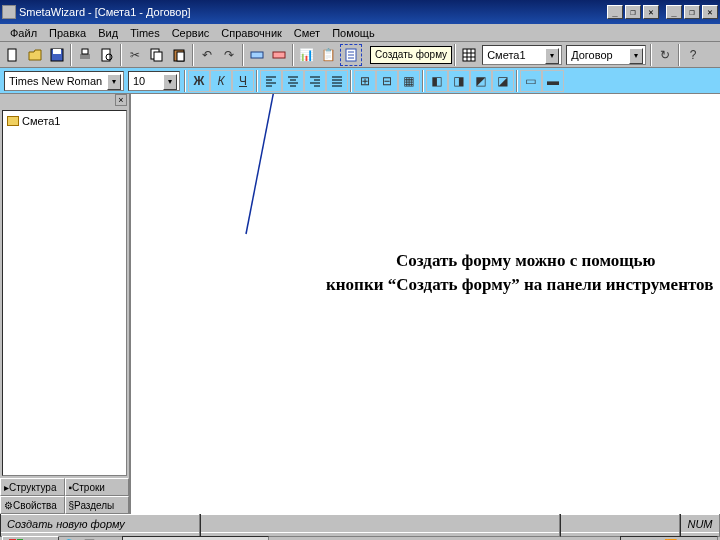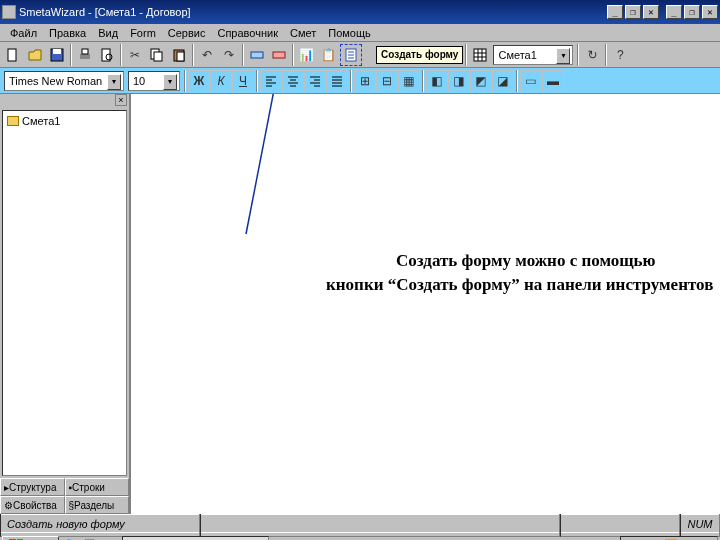--- a/index.html
+++ b/index.html
@@ -56,21 +56,21 @@
     <div>_</div>
     <div>❐</div>
     <div>✕</div>
   </div>
 </div>
 
 <div class="menubar">
   <span>Файл</span>
   <span>Правка</span>
   <span>Вид</span>
-  <span>Form</span>
+  <span>Times</span>
   <span>Сервис</span>
   <span>Справочник</span>
   <span>Смет</span>
   <span>Помощь</span>
 </div>
 
 <div class="toolbar">
   <div class="tbtn">
       <svg class="tbic" viewBox="0 0 14 14">
         <rect x="2" y="1" width="8" height="12" fill="#fff" stroke="#000"></rect>
@@ -132,33 +132,36 @@
   <div class="tbtn">📊</div>
   <div class="tbtn">📋</div>
   <div class="tbtn hilite">
       <svg class="tbic" viewBox="0 0 14 14">
         <rect x="2" y="1" width="10" height="12" fill="#fff" stroke="#3050b0"></rect>
         <line x1="4" y1="4" x2="10" y2="4" stroke="#3050b0"></line>
         <line x1="4" y1="7" x2="10" y2="7" stroke="#3050b0"></line>
         <line x1="4" y1="10" x2="10" y2="10" stroke="#3050b0"></line>
       </svg>
     </div>
-  <div class="tooltip-box" style="position:relative;margin-left:14px;font-weight:bold;">Создать форму</div>
+  <div class="tooltip-box" style="position:relative;margin-left:8px;">Создать форму</div>
   <div class="tsep"></div>
   <div class="tbtn">
       <svg class="tbic" viewBox="0 0 14 14">
         <rect x="1" y="1" width="12" height="12" fill="#fff" stroke="#000"></rect>
         <line x1="1" y1="5" x2="13" y2="5" stroke="#000"></line>
         <line x1="1" y1="9" x2="13" y2="9" stroke="#000"></line>
         <line x1="5" y1="1" x2="5" y2="13" stroke="#000"></line>
         <line x1="9" y1="1" x2="9" y2="13" stroke="#000"></line>
       </svg>
     </div>
   <div class="combo" style="width:80px">
       <span>Смета1</span>
+    </div>
+  <div class="combo" style="width:80px">
+      <span>Договор</span>
     </div>
   <div class="tsep"></div>
   <div class="tbtn">↻</div>
   <div class="tsep"></div>
   <div class="tbtn">?</div>
 </div>
 
 <div class="toolbar2">
   <div class="combo" style="width:120px">
       <span>Times New Roman</span>

